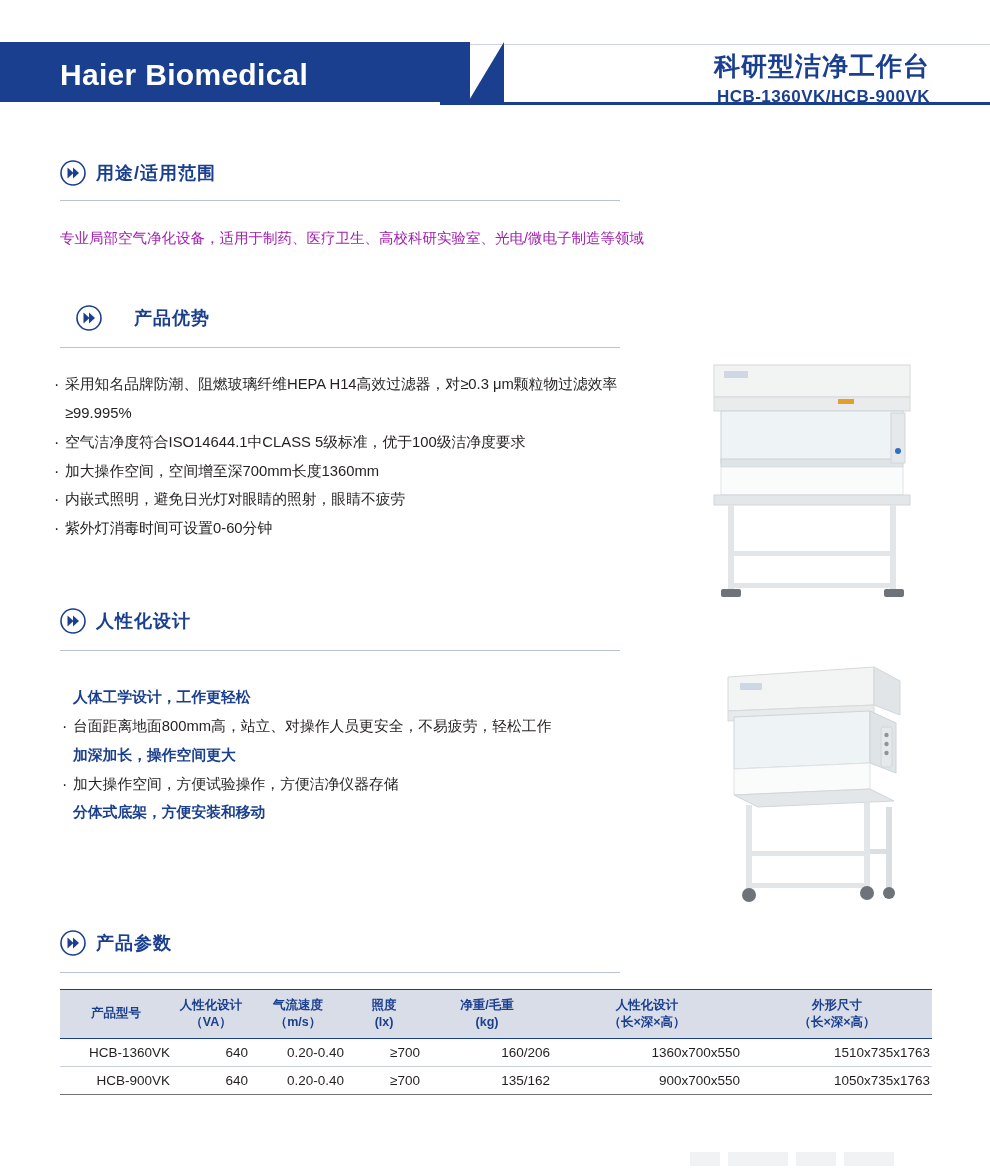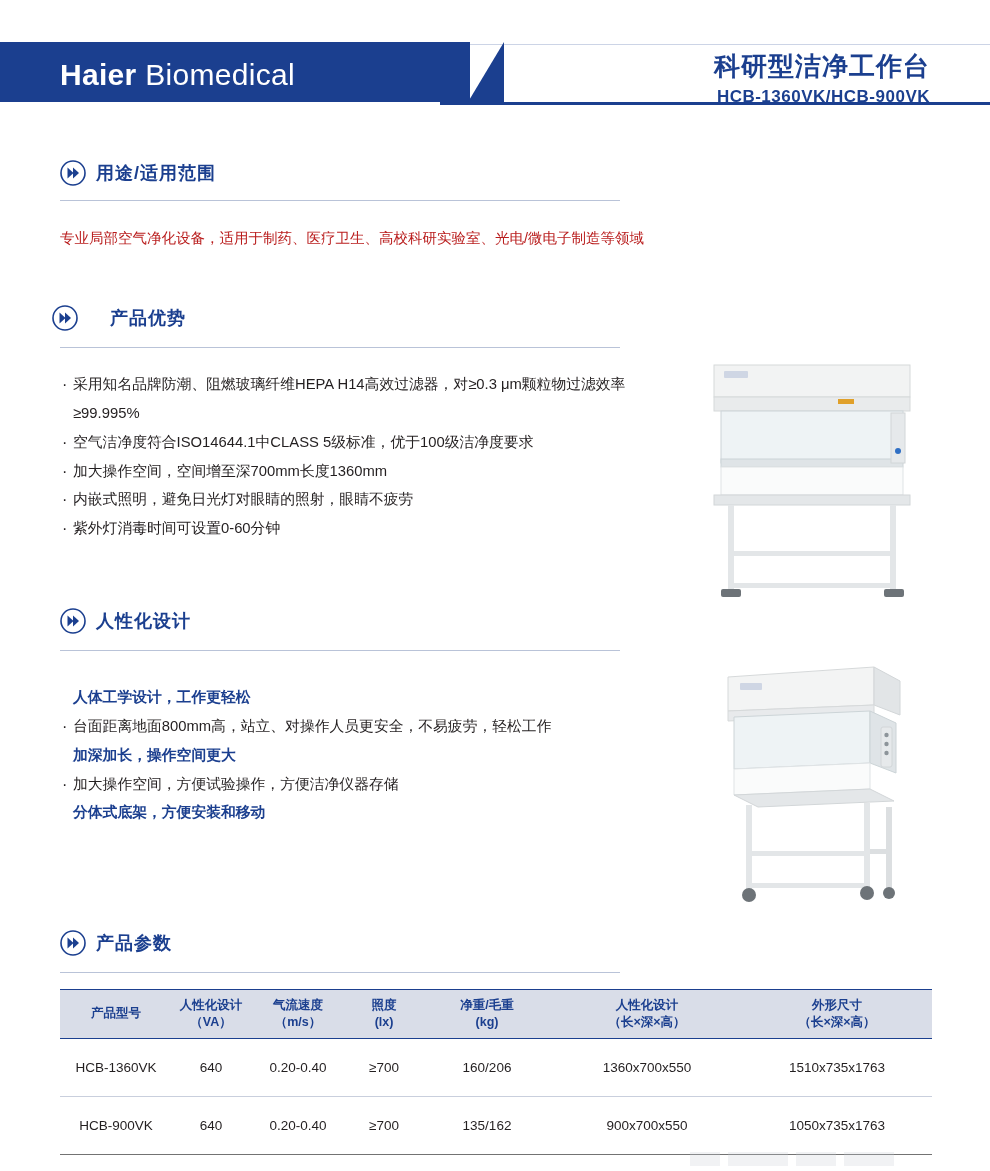--- a/index.html
+++ b/index.html
@@ -40,21 +40,21 @@
   }
   .brand {
     position: absolute;
     left: 60px; top: 58px;
     color: #ffffff;
     font-size: 30px;
     letter-spacing: .3px;
     font-weight: 700;
     z-index: 4;
   }
-  .brand .brand-light { font-weight: 400; text-align: center; }
+  .brand .brand-light { font-weight: 700; text-align: center; }
   .header-rule {
     position: absolute;
     left: 440px; top: 102px;
     width: 550px; height: 3px;
     background: #1b3f8f;
   }
   .header-rule-thin {
     position: absolute;
     left: 440px; top: 44px;
     width: 550px; height: 1px;
@@ -100,21 +100,21 @@
   .sec-underline {
     position: absolute;
     height: 1px;
     background: #b9c3d8;
   }
 
   
   .body-text {
     position: absolute;
     font-size: 14.5px;
-    color: #b91c1c;
+    color: #a21caf;
     line-height: 1.9;
   }
   ul.bullets {
     position: absolute;
     margin: 0; padding: 0;
     list-style: none;
     font-size: 14.8px;
     line-height: 1.95;
     color: #231f20;
   }
@@ -166,22 +166,22 @@
     color: #1b3f8f;
     font-weight: 700;
     padding: 7px 2px;
     border-bottom: 1px solid #1b3f8f;
     border-top: 1px solid #1b3f8f;
     line-height: 1.35;
     font-size: 12.5px;
     text-align: center;
   }
   table.spec tbody td {
-    text-align: center;
-    padding: 21px 2px;
+    text-align: right;
+    padding: 6px 2px;
     border-bottom: 1px solid #c9cfdd;
     font-size: 13.5px;
     color: #231f20;
   }
   table.spec tbody tr:last-child td { border-bottom: 1px solid #737373; }
 
   .footer-mark {
     position: absolute;
     left: 690px; top: 1150px;
     width: 260px; height: 18px;
@@ -210,31 +210,31 @@
     <svg class="sec-icon" viewBox="0 0 26 26">
       <circle cx="13" cy="13" r="12" fill="none" stroke="#1b3f8f" stroke-width="1.6"></circle>
       <path d="M7.5 7.5 L13.5 13 L7.5 18.5 Z" fill="#1b3f8f"></path>
       <path d="M13 7.5 L19 13 L13 18.5 Z" fill="#1b3f8f"></path>
     </svg>
     <span class="sec-title">用途/适用范围</span>
   </div>
   <div class="sec-underline" style="left:60px; top:200px; width:560px;"></div>
   <div class="body-text" style="left:60px; top:225px; width:880px;">专业局部空气净化设备，适用于制药、医疗卫生、高校科研实验室、光电/微电子制造等领域</div>
 
-  <div class="section-head" style="left:52px; top:305px;gap:32px;">
+  <div class="section-head" style="left:76px; top:305px;gap:32px;">
     <svg class="sec-icon" viewBox="0 0 26 26">
       <circle cx="13" cy="13" r="12" fill="none" stroke="#1b3f8f" stroke-width="1.6"></circle>
       <path d="M7.5 7.5 L13.5 13 L7.5 18.5 Z" fill="#1b3f8f"></path>
       <path d="M13 7.5 L19 13 L13 18.5 Z" fill="#1b3f8f"></path>
     </svg>
     <span class="sec-title">产品优势</span>
   </div>
   <div class="sec-underline" style="left:60px; top:347px; width:560px;"></div>
 
-  <ul class="bullets" style="left:60px; top:370px; width:620px;">
+  <ul class="bullets" style="left:52px; top:370px; width:620px;">
     <li>采用知名品牌防潮、阻燃玻璃纤维HEPA H14高效过滤器，对≥0.3 μm颗粒物过滤效率≥99.995%</li>
     <li>空气洁净度符合ISO14644.1中CLASS 5级标准，优于100级洁净度要求</li>
     <li>加大操作空间，空间增至深700mm长度1360mm</li>
     <li>内嵌式照明，避免日光灯对眼睛的照射，眼睛不疲劳</li>
     <li>紫外灯消毒时间可设置0-60分钟</li>
   </ul>
 
   <svg class="prod-img-1" viewBox="0 0 255 265">
     <rect x="0" y="0" width="255" height="265" fill="#ffffff"></rect>
 

